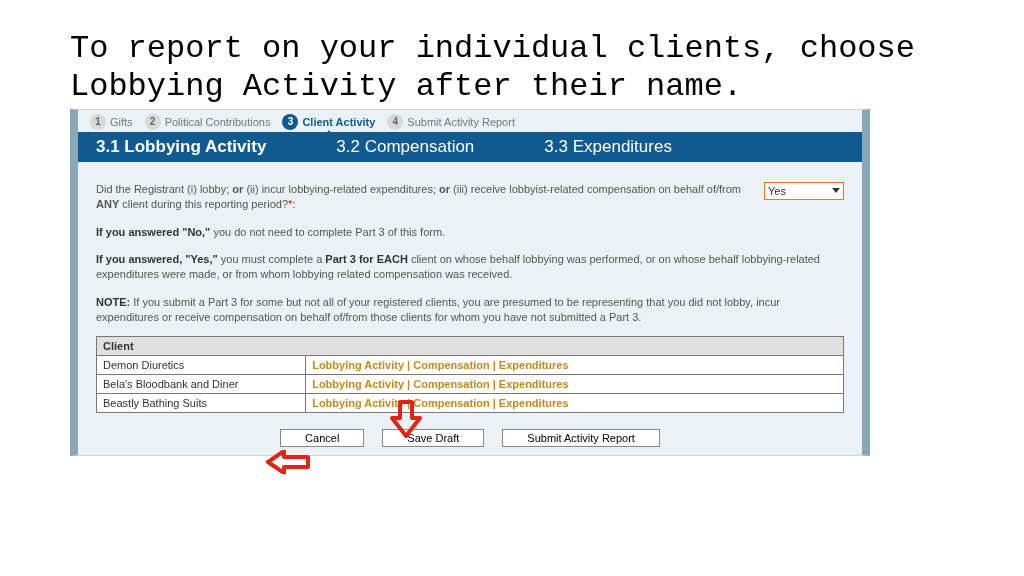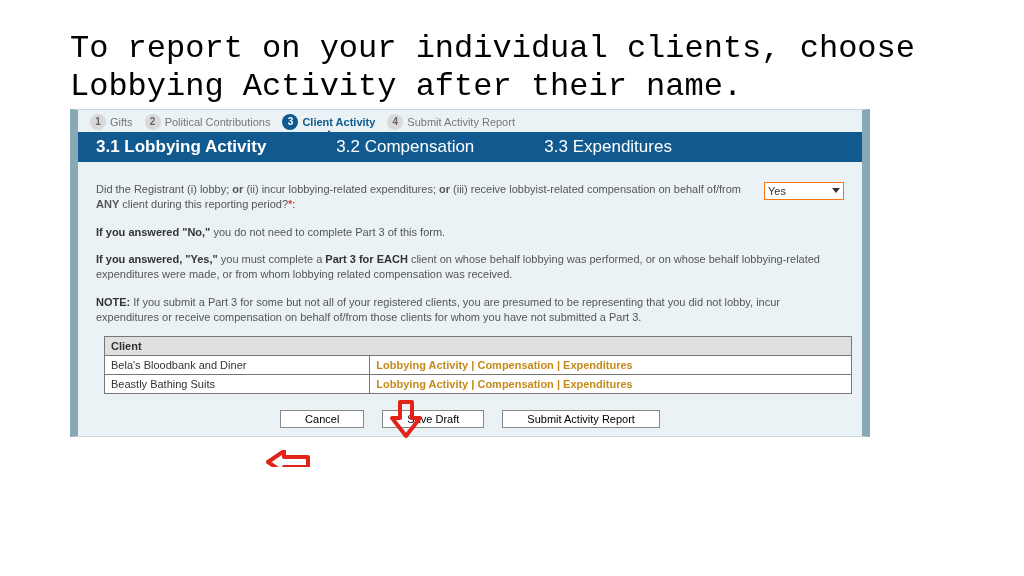--- a/index.html
+++ b/index.html
@@ -80,21 +80,20 @@
     border-right: 4px solid transparent;
     border-top: 5px solid #333;
   }
   .para { color: #555; margin-top: 12px; line-height: 1.4; }
   .para b { color: #333; }
   table.clients {
     width: 100%;
     border-collapse: collapse;
     margin-top: 10px;
     background: #fff;
-    margin-left: 8px;
   }
   table.clients th, table.clients td {
     border: 1px solid #777;
     padding: 3px 6px;
     text-align: left;
     font-size: 11px;
   }
   table.clients th { background: #e0e0e0; font-weight: bold; color: #333; }
   .actlink { color: #c48a1a; font-weight: bold; cursor: pointer; }
   .pipe { color: #c48a1a; font-weight: bold; }
@@ -181,20 +180,30 @@
     <div class="para">
       <b>NOTE:</b><span> If you submit a Part 3 for some but not all of your registered clients, you are presumed to be representing that you did not lobby, incur expenditures or receive compensation on behalf of/from those clients for whom you have not submitted a Part 3.</span>
     </div>
 
     <table class="clients">
       <tbody>
           <tr>
             <th colspan="2">Client</th>
           </tr>
       <tr>
+        <td style="width:28%;">Demon Diuretics</td>
+        <td>
+          <span class="actlink">Lobbying Activity</span>
+          <span class="pipe"> | </span>
+          <span class="actlink">Compensation</span>
+          <span class="pipe"> | </span>
+          <span class="actlink">Expenditures</span>
+        </td>
+      </tr>
+      <tr>
         <td>Bela's Bloodbank and Diner</td>
         <td>
           <span class="actlink">Lobbying Activity</span>
           <span class="pipe"> | </span>
           <span class="actlink">Compensation</span>
           <span class="pipe"> | </span>
           <span class="actlink">Expenditures</span>
         </td>
       </tr>
       <tr>

